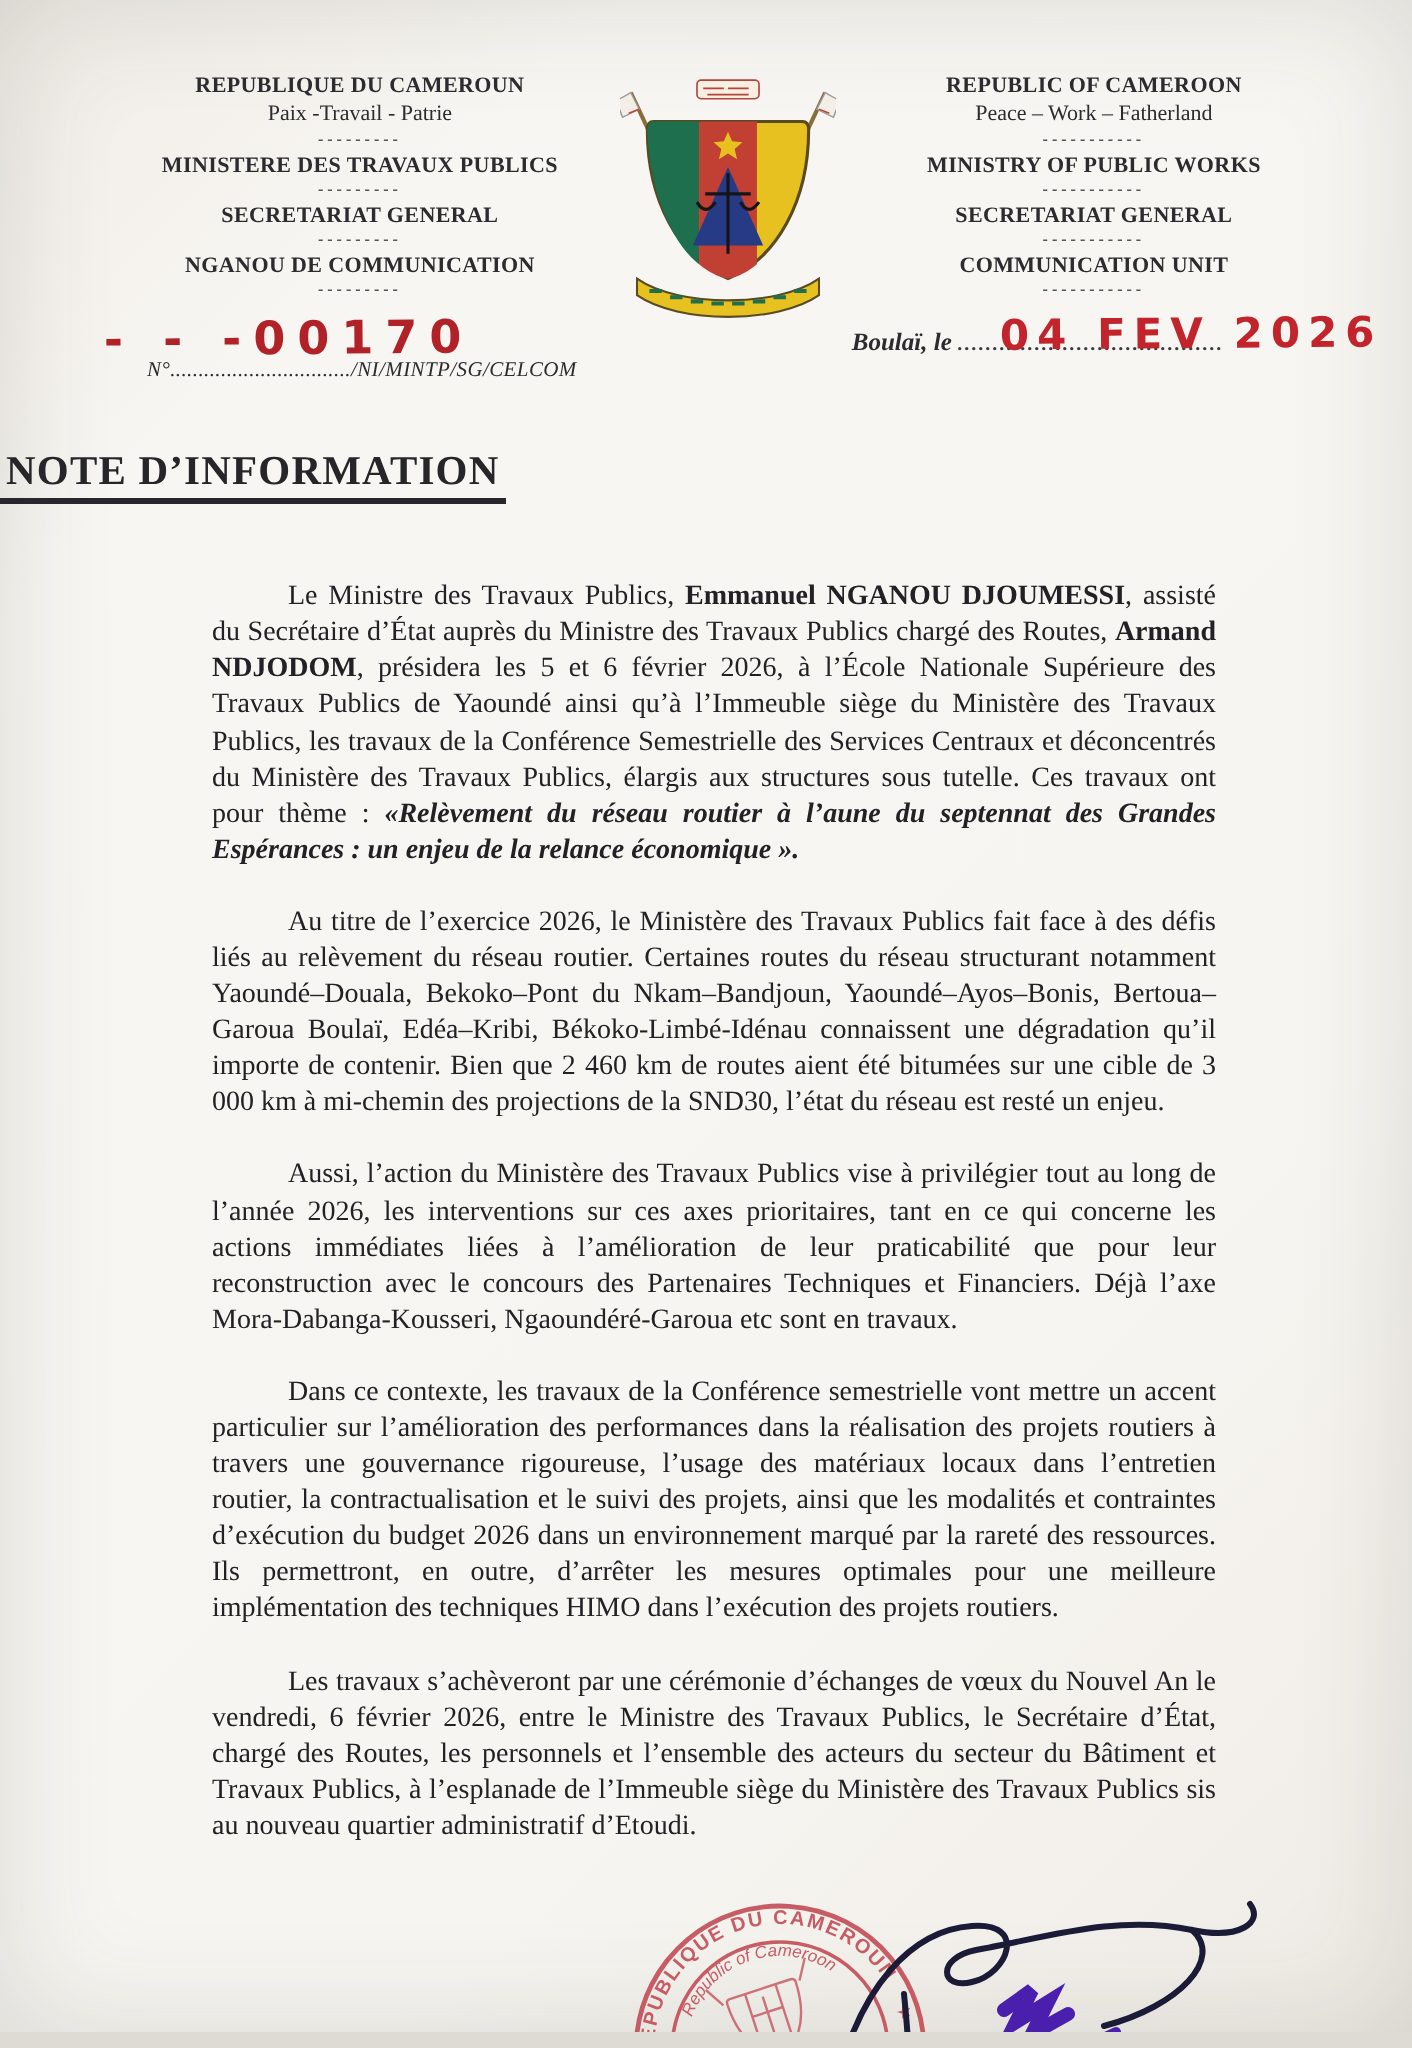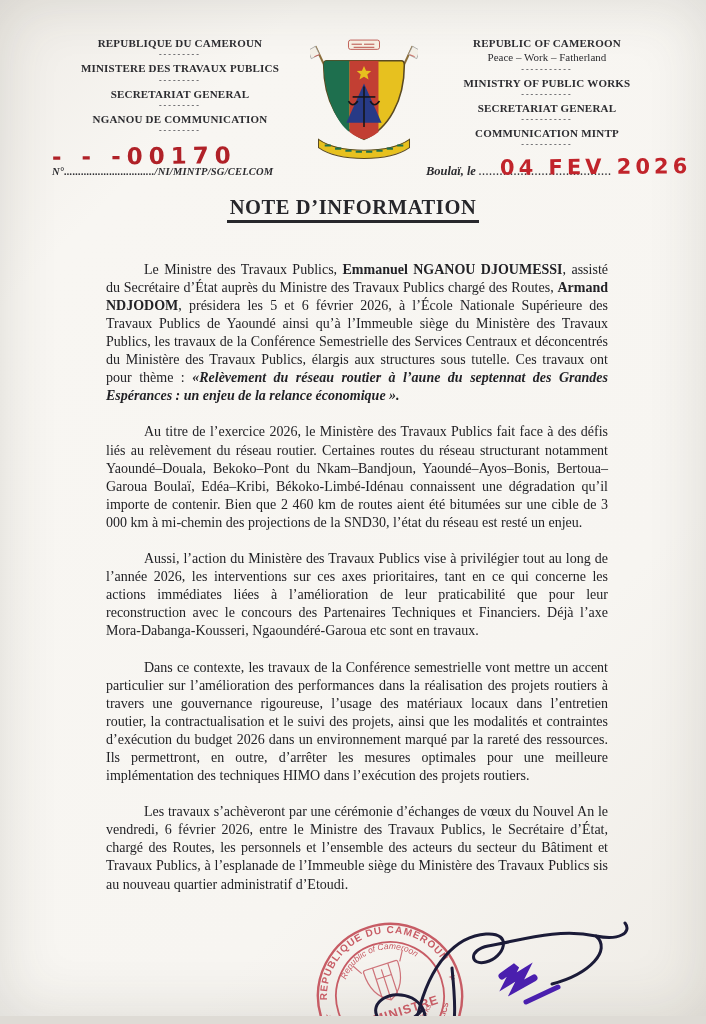--- a/index.html
+++ b/index.html
@@ -15,32 +15,32 @@
   .lh-strong{font-weight:bold;letter-spacing:.2px;}
   .sep{font-size:8px;font-weight:bold;letter-spacing:2px;color:#45454a;line-height:1;margin:1px 0 2px;}
   .emblem-wrap{width:112px;padding-top:2px;flex:none;}
   
   .ref-block{margin-top:10px;text-align:left;padding-left:2px;position:relative;}
   .ref-number{
     font-family:"DejaVu Sans", sans-serif;font-weight:bold;
     font-size:23px;letter-spacing:6px;color:#b02128;line-height:1;
     transform:rotate(-.5deg);display:inline-block;
   }
-  .ref-line{font-size:10.5px;font-style:italic;font-weight:bold;margin-top:-3px;letter-spacing:.2px;}
+  .ref-line{font-size:10.5px;font-style:italic;font-weight:normal;margin-top:-3px;letter-spacing:.2px;text-align:center;}
   
   .date-block{margin-top:14px;text-align:left;position:relative;padding-left:4px;white-space:nowrap;}
   .date-place{font-size:12.5px;font-style:italic;font-weight:bold;}
   .date-dots{font-size:10px;font-weight:bold;letter-spacing:1px;color:#3a3a3e;}
   .date-stamp{
     position:absolute;left:78px;top:-9px;
     font-family:"DejaVu Sans", sans-serif;font-weight:bold;
     font-size:21px;letter-spacing:4px;color:#c1242b;transform:rotate(-.5deg);
   }
   
-  .title-row{text-align:center;margin-top:16px;}
+  .title-row{text-align:left;margin-top:32px;}
   .title-text{
     display:inline-block;font-size:20.5px;font-weight:bold;letter-spacing:.6px;
     border-bottom:3px solid #28282c;padding:0 3px 1px;
   }
   
   .body-text{padding:20px 80px 0 88px;text-align:justify;font-size:14px;line-height:18.1px;color:#222226;}
   .body-text p{margin:18px;text-indent:38px;}
   .b{font-weight:bold;}
   .bi{font-weight:bold;font-style:italic;}
   
@@ -55,20 +55,21 @@
 </style>
 </head>
 <body>
 
 <div class="page">
 
   <header class="letterhead">
 
     <div class="lh-col">
       <div class="lh-strong">REPUBLIQUE DU CAMEROUN</div>
+      <div>Paix -Travail - Patrie</div>
       <div class="sep">---------</div>
       <div class="lh-strong">MINISTERE DES TRAVAUX PUBLICS</div>
       <div class="sep">---------</div>
       <div class="lh-strong">SECRETARIAT GENERAL</div>
       <div class="sep">---------</div>
       <div class="lh-strong">NGANOU DE COMMUNICATION</div>
       <div class="sep">---------</div>
       <div class="ref-block">
         <span class="ref-number">- - -00170</span>
         <div class="ref-line">N°................................/NI/MINTP/SG/CELCOM</div>
@@ -110,21 +111,21 @@
     </div>
 
     <div class="lh-col" style="width:256px">
       <div class="lh-strong">REPUBLIC OF CAMEROON</div>
       <div>Peace – Work – Fatherland</div>
       <div class="sep">-----------</div>
       <div class="lh-strong">MINISTRY OF PUBLIC WORKS</div>
       <div class="sep">-----------</div>
       <div class="lh-strong">SECRETARIAT GENERAL</div>
       <div class="sep">-----------</div>
-      <div class="lh-strong">COMMUNICATION MINTP</div>
+      <div class="lh-strong">COMMUNICATION UNIT</div>
       <div class="sep">-----------</div>
       <div class="date-block">
         <span class="date-place">Boulaï, le</span>
         <span class="date-dots">......................................</span>
         <span class="date-stamp">04 FEV 2026</span>
       </div>
     </div>
   </header>
 
   <div class="title-row">

